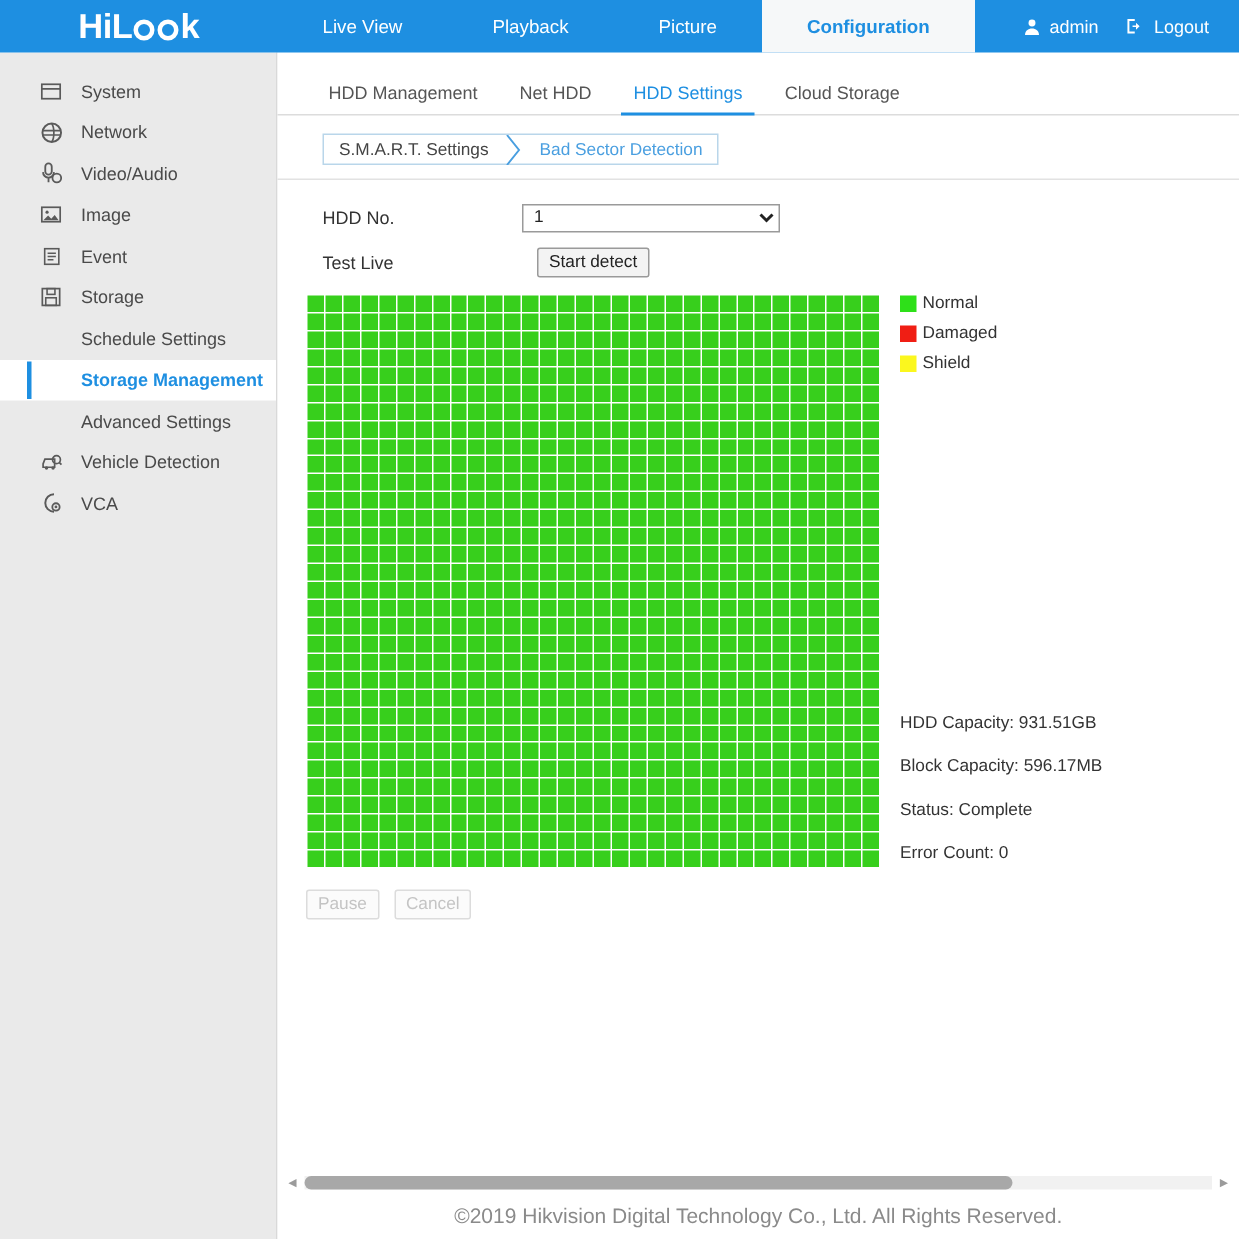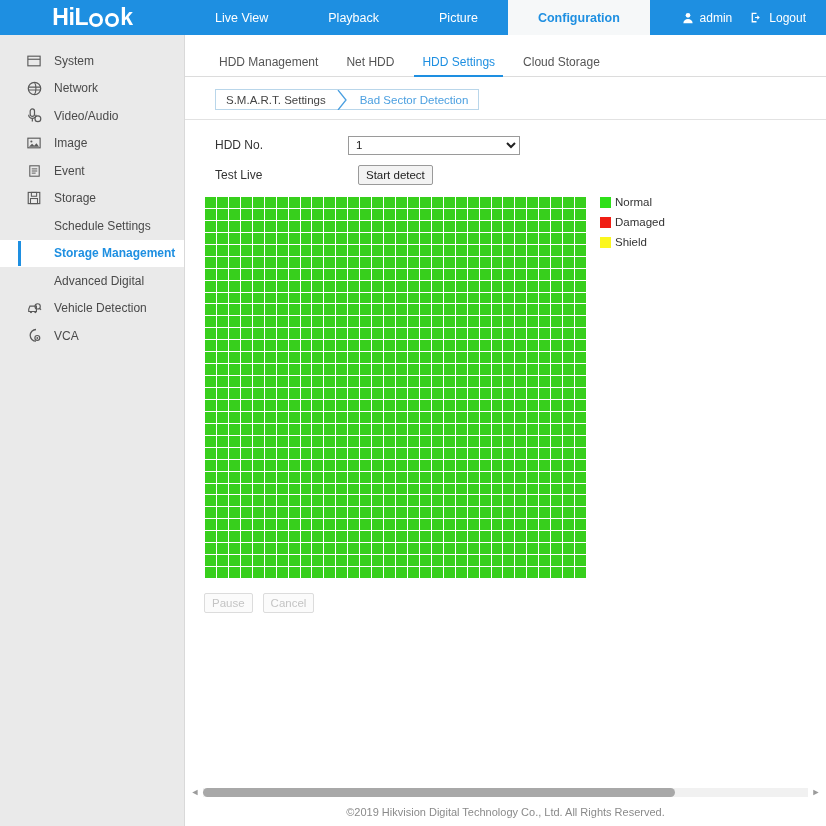--- a/index.html
+++ b/index.html
@@ -322,21 +322,21 @@
     position: absolute;
     left: 0; top: 0;
     width: 78%;
     height: 9px;
     background: #a8a8a8;
     border-radius: 5px;
     cursor: pointer;
   }
   .copyright {
     text-align: center;
-    font-size: 11px;
+    font-size: 14px;
     color: #8a8a8a;
     padding: 6px 0 6px 0;
   }
 </style>
 </head>
 <body>
 
 <div class="header">
   <div class="logo-wrap">
     <div class="logo">
@@ -445,21 +445,21 @@
       <span>Storage</span>
     </div>
 
     <div class="side-item sub">
       <span>Schedule Settings</span>
     </div>
     <div class="side-item sub active">
       <span>Storage Management</span>
     </div>
     <div class="side-item sub">
-      <span>Advanced Digital</span>
+      <span>Advanced Settings</span>
     </div>
 
     <div class="side-item">
       <span class="side-icon">
         <svg width="15" height="14" viewBox="0 0 16 16">
             <path d="M1.4 9.4l1.4-3.6h7.4v6.2H1.4z" fill="none" stroke="#5a5a5a" stroke-width="1.3"></path>
             <circle cx="4" cy="12.6" r="1.3" fill="#5a5a5a"></circle>
             <circle cx="9" cy="12.6" r="1.3" fill="#5a5a5a"></circle>
             <circle cx="11.6" cy="6.2" r="3" fill="none" stroke="#5a5a5a" stroke-width="1.3"></circle>
             <line x1="13.8" y1="8.4" x2="15.4" y2="10" stroke="#5a5a5a" stroke-width="1.4"></line>
@@ -1549,20 +1549,26 @@
         </div>
         <div class="legend-row">
           <span class="swatch" id="sw1" style="background: rgb(240, 30, 20);"></span>
           <span>Damaged</span>
         </div>
         <div class="legend-row">
           <span class="swatch" id="sw2" style="background: rgb(251, 247, 30);"></span>
           <span>Shield</span>
         </div>
 
+        <div class="statusblock">
+          <div class="status-line">HDD Capacity: 931.51GB</div>
+          <div class="status-line">Block Capacity: 596.17MB</div>
+          <div class="status-line">Status: Complete</div>
+          <div class="status-line">Error Count: 0</div>
+        </div>
       </div>
     </div>
 
     <div class="actions">
       <button class="btn disabled" disabled="" style="margin-left:0">Pause</button>
       <button class="btn disabled" disabled="">Cancel</button>
     </div>
 
     <div class="footer">
       <div class="hscroll">

